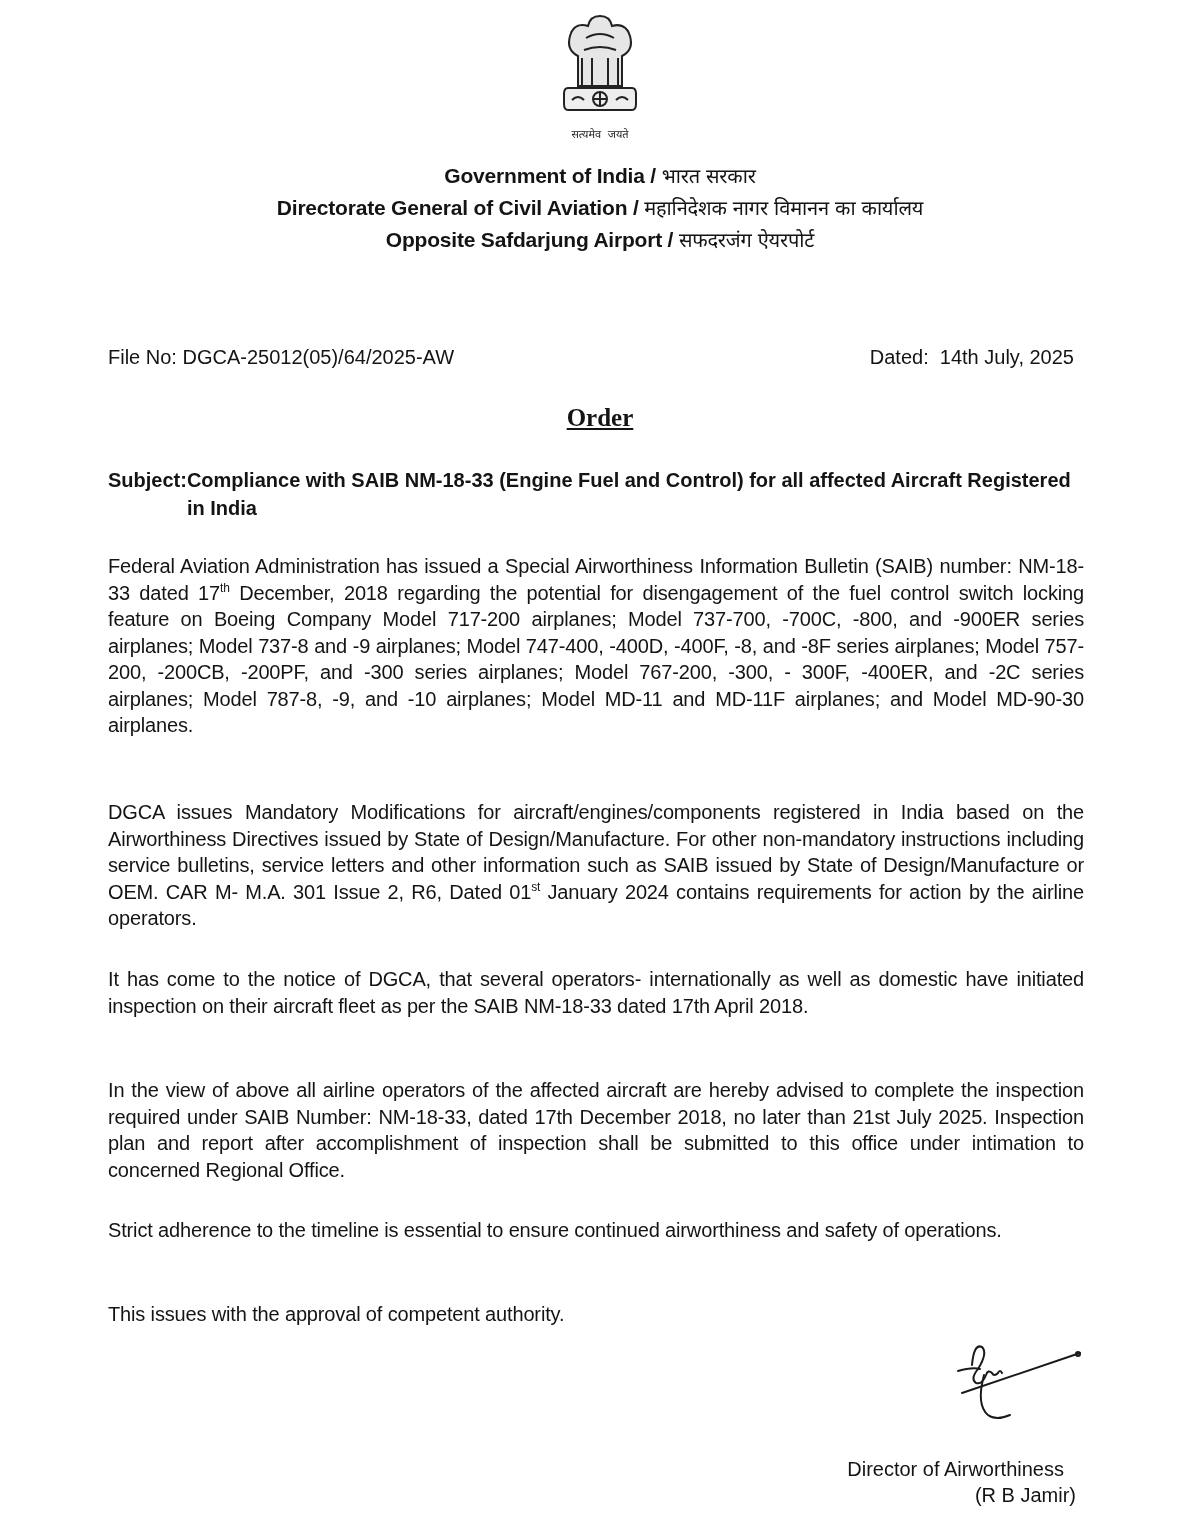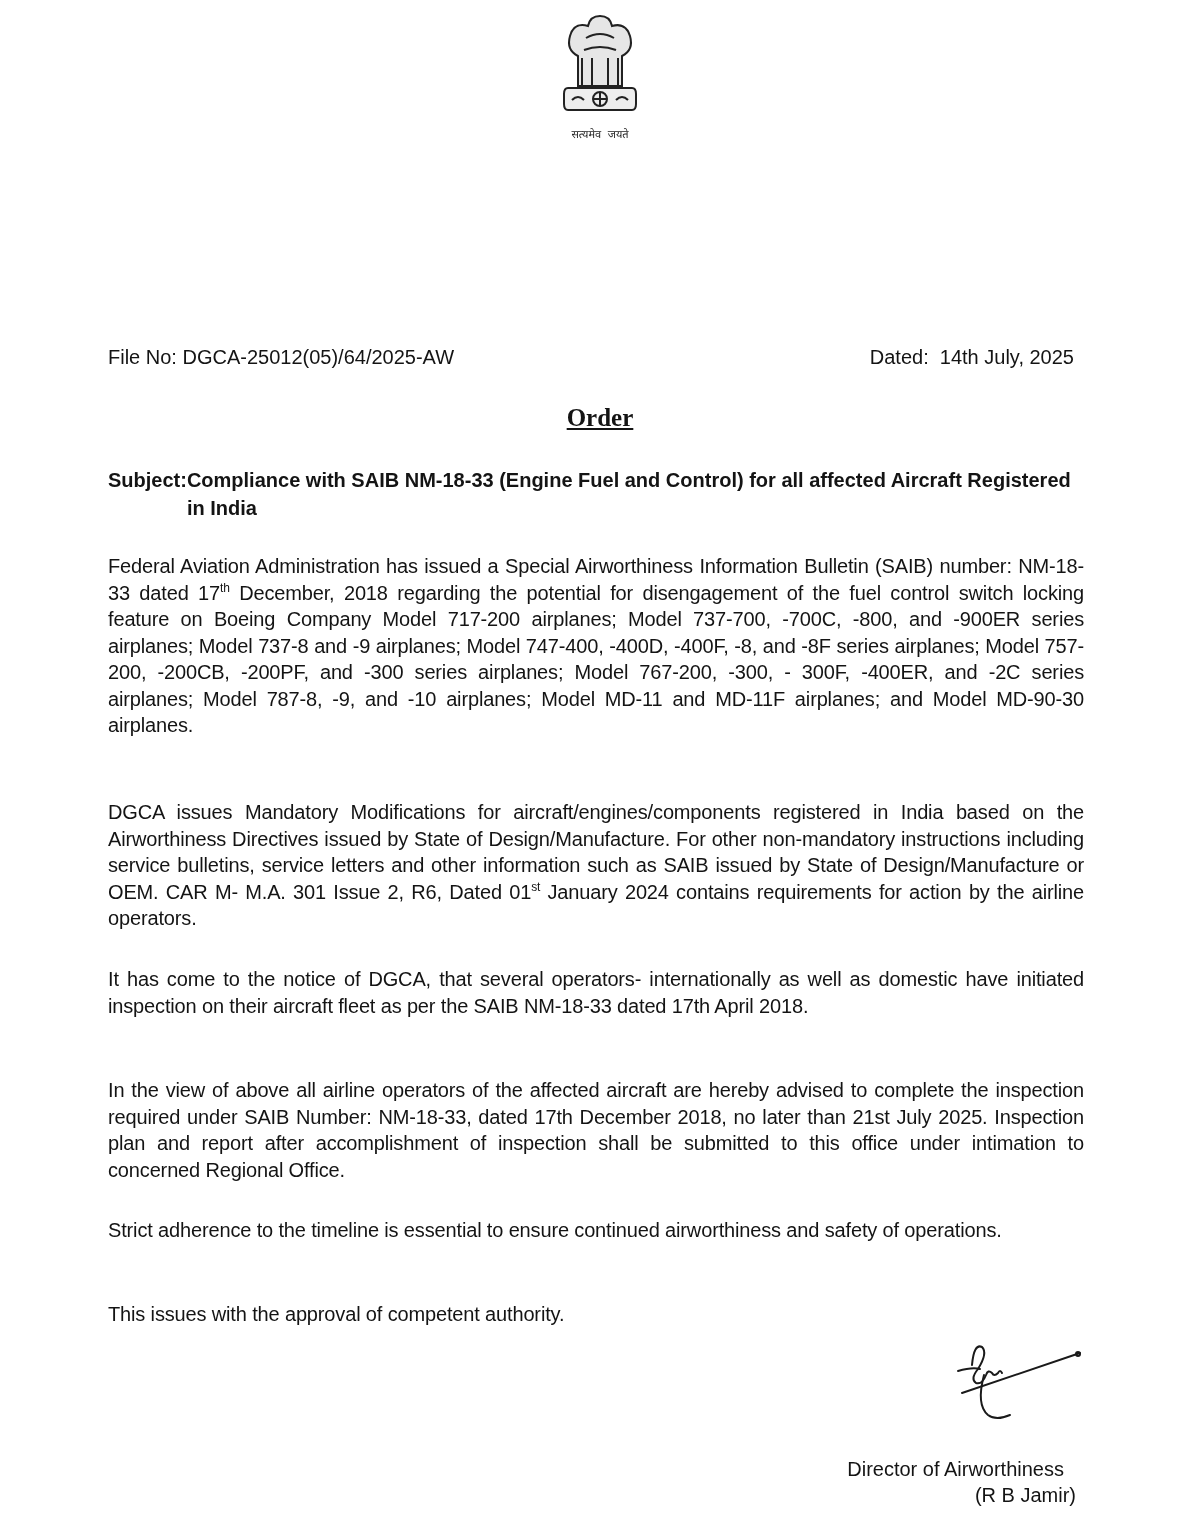--- a/index.html
+++ b/index.html
@@ -61,20 +61,32 @@
       <circle cx="40" cy="91" r="7"></circle>
       <line x1="40" y1="84" x2="40" y2="98"></line>
       <line x1="33" y1="91" x2="47" y2="91"></line>
       <path d="M12 92 q6 -6 12 0 M56 92 q6 -6 12 0"></path>
     </g>
   </svg>
   <div class="motto">सत्यमेव जयते</div>
 </div>
 
 <div class="letterhead">
+  <div class="line">
+    <span>Government of India /</span>
+    <span class="hi">भारत सरकार</span>
+  </div>
+  <div class="line">
+    <span>Directorate General of Civil Aviation /</span>
+    <span class="hi">महानिदेशक नागर विमानन का कार्यालय</span>
+  </div>
+  <div class="line">
+    <span>Opposite Safdarjung Airport /</span>
+    <span class="hi">सफदरजंग ऐयरपोर्ट</span>
+  </div>
 </div>
 
 <div class="fileline">
   <span>File No: DGCA-25012(05)/64/2025-AW</span>
   <span style="white-space:pre">Dated:  14th July, 2025</span>
 </div>
 
 <div class="order-title">Order</div>
 
 <div class="subject">

